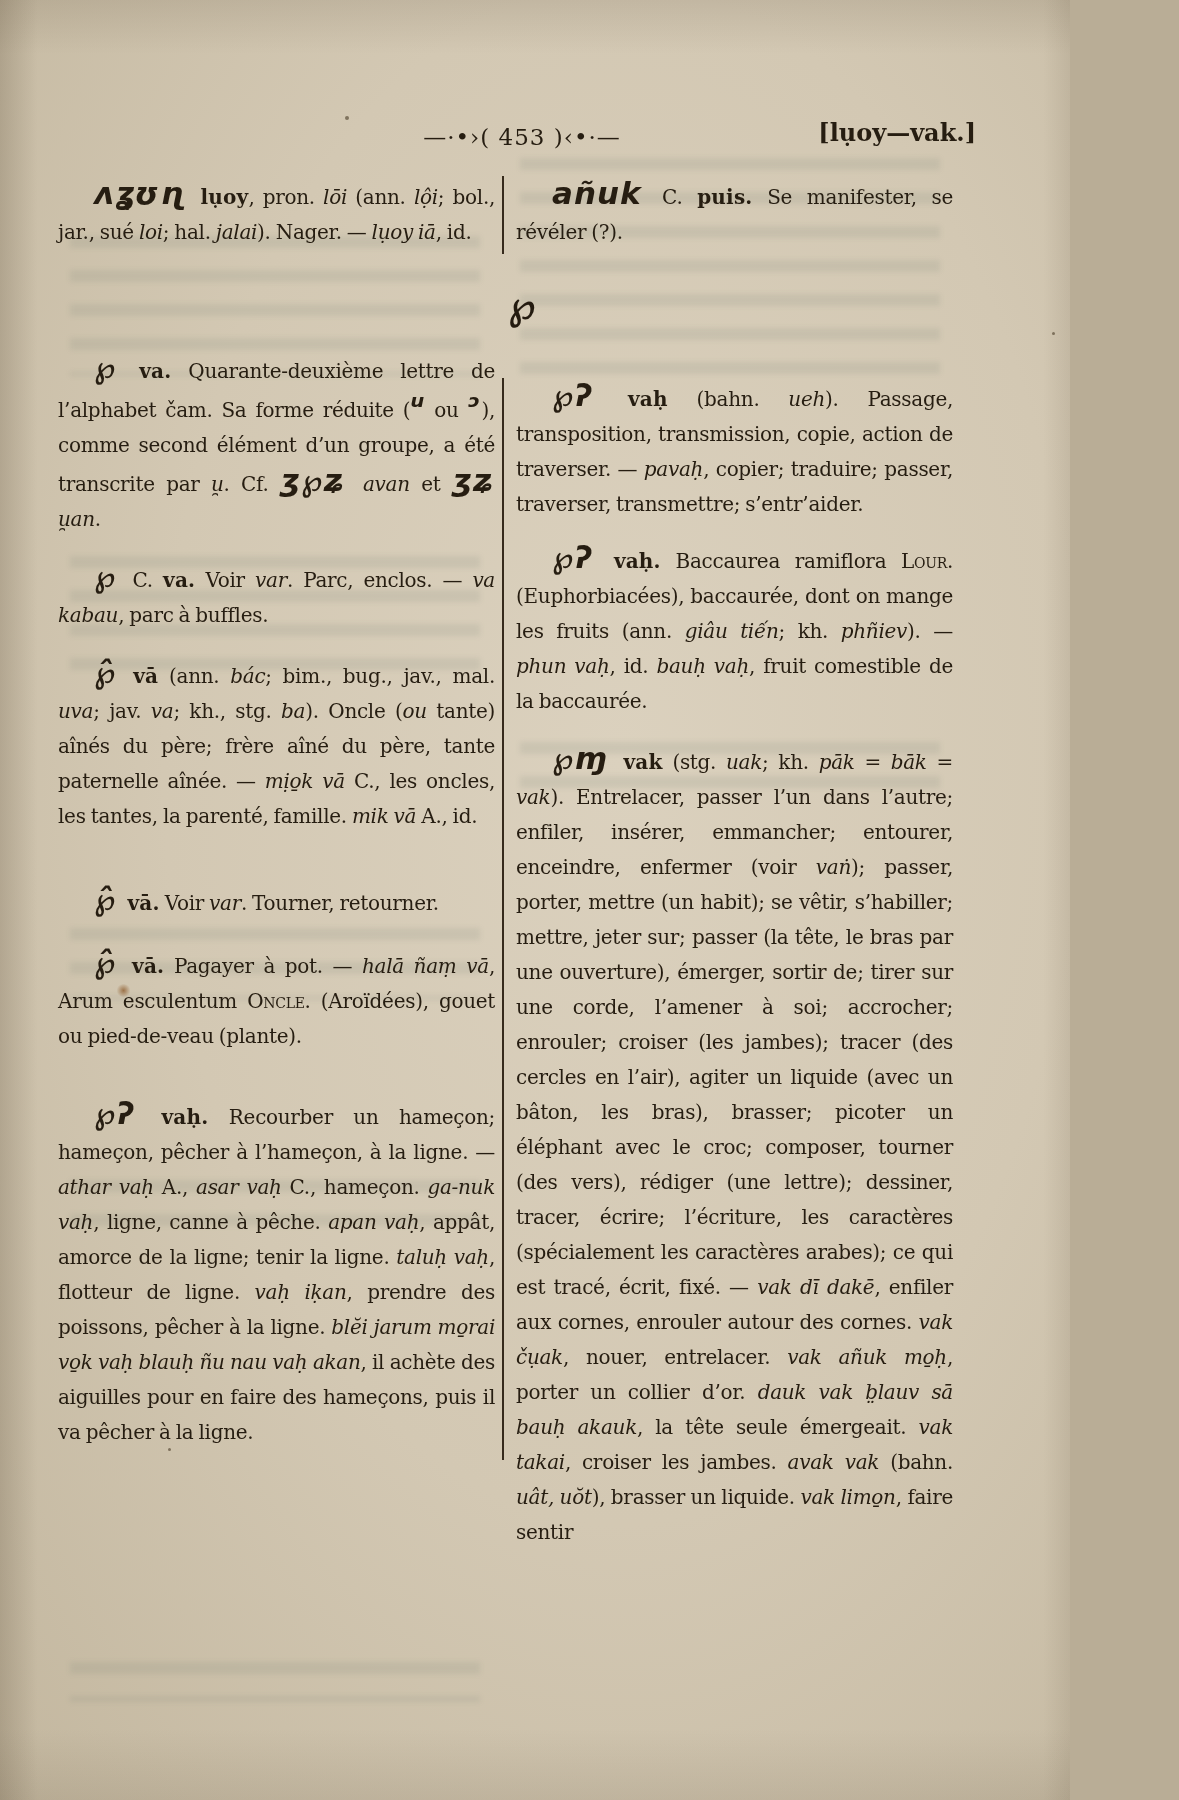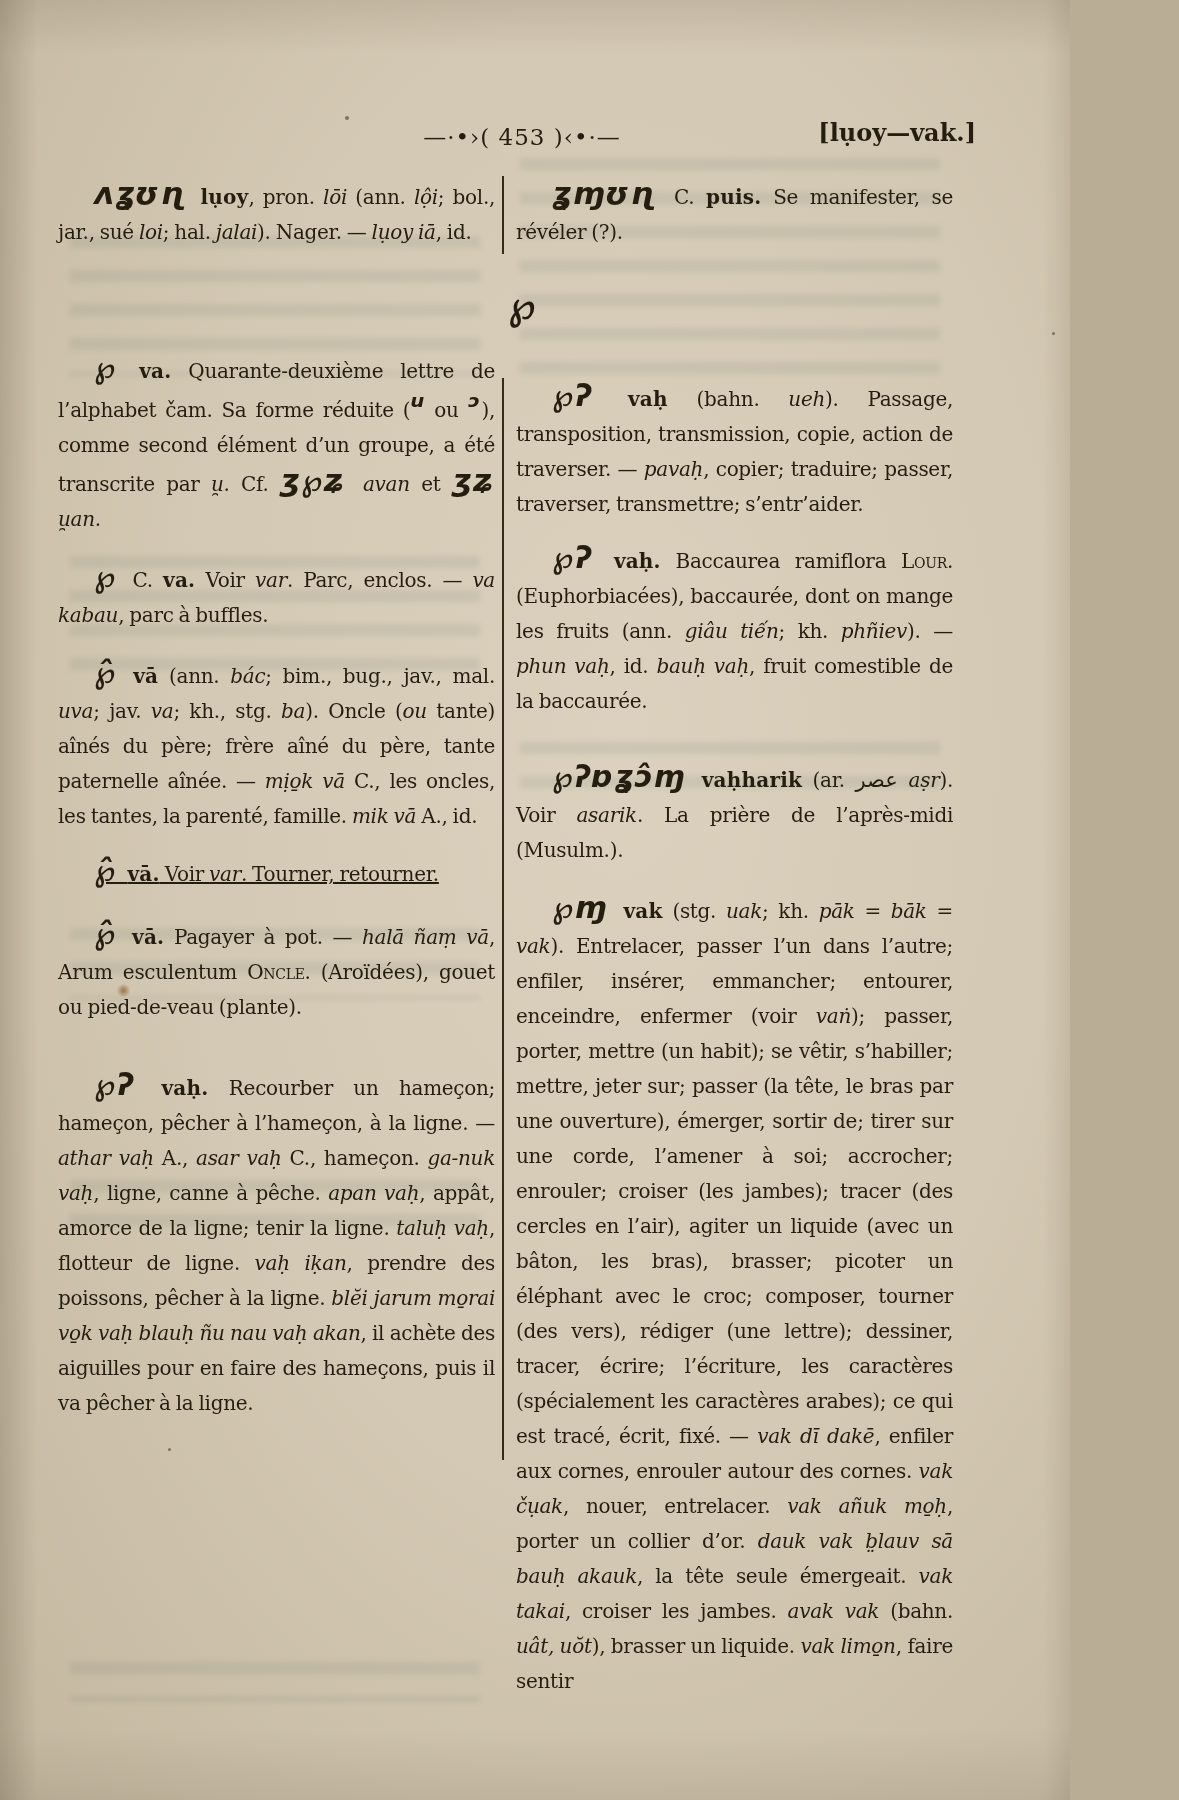--- a/index.html
+++ b/index.html
@@ -98,25 +98,24 @@
   <div class="rule rule-top"></div>
   <div class="rule rule-main"></div>
 
   <div class="divider-glyph">℘</div>
 
   <div class="col col-left" id="col-left">
       <div class="entry"><span class="seg-c">ʌʓʊɳ </span><span class="seg-b">lụoy</span><span class="seg-n">, pron. </span><span class="seg-i">lōi</span><span class="seg-n"> (ann. </span><span class="seg-i">lội</span><span class="seg-n">; bol., jar., sué </span><span class="seg-i">loi</span><span class="seg-n">; hal. </span><span class="seg-i">jalai</span><span class="seg-n">). Nager. — </span><span class="seg-i">lụoy iā</span><span class="seg-n">, id.</span></div>
       <div class="entry" style="margin-top: 100px;"><span class="seg-c">℘ </span><span class="seg-b">va.</span><span class="seg-n"> Quarante-deuxième lettre de l’alphabet čam. Sa forme réduite (</span><span class="seg-c">ᵘ</span><span class="seg-n"> ou </span><span class="seg-c">ᵓ</span><span class="seg-n">), comme second élément d’un groupe, a été transcrite par </span><span class="seg-i">u̯</span><span class="seg-n">. Cf. </span><span class="seg-c">ʒ℘ʑ </span><span class="seg-i">avan</span><span class="seg-n"> et </span><span class="seg-c">ʒʑ </span><span class="seg-i">u̯an</span><span class="seg-n">.</span></div>
       <div class="entry" style="margin-top: 22px;"><span class="seg-c">℘ </span><span class="seg-n">C. </span><span class="seg-b">va.</span><span class="seg-n"> Voir </span><span class="seg-i">var</span><span class="seg-n">. Parc, enclos. — </span><span class="seg-i">va kabau</span><span class="seg-n">, parc à buffles.</span></div>
       <div class="entry" style="margin-top: 22px;"><span class="seg-c">℘̂ </span><span class="seg-b">vā</span><span class="seg-n"> (ann. </span><span class="seg-i">bác</span><span class="seg-n">; bim., bug., jav., mal. </span><span class="seg-i">uva</span><span class="seg-n">; jav. </span><span class="seg-i">va</span><span class="seg-n">; kh., stg. </span><span class="seg-i">ba</span><span class="seg-n">). Oncle (</span><span class="seg-i">ou</span><span class="seg-n"> tante) aînés du père; frère aîné du père, tante paternelle aînée. — </span><span class="seg-i">mịo̱k vā</span><span class="seg-n"> C., les oncles, les tantes, la parenté, famille. </span><span class="seg-i">mik vā</span><span class="seg-n"> A., id.</span></div>
-      <div class="entry" style="margin-top: 19px; text-decoration: underline;"><span class="seg-c">℘̂ </span><span class="seg-b">vā.</span><span class="seg-n"> Voir </span><span class="seg-i">var</span><span class="seg-n">. Tourner, retourner.</span></div>
+      <div class="entry" style="margin-top: 48px;"><span class="seg-c">℘̂ </span><span class="seg-b">vā.</span><span class="seg-n"> Voir </span><span class="seg-i">var</span><span class="seg-n">. Tourner, retourner.</span></div>
       <div class="entry" style="margin-top: 24px;"><span class="seg-c">℘̂ </span><span class="seg-b">vā.</span><span class="seg-n"> Pagayer à pot. — </span><span class="seg-i">halā ñaṃ vā</span><span class="seg-n">, Arum esculentum </span><span class="seg-sc">Oncle.</span><span class="seg-n"> (Aroïdées), gouet ou pied-de-veau (plante).</span></div>
       <div class="entry" style="margin-top: 42px;"><span class="seg-c">℘ʔ </span><span class="seg-b">vaḥ.</span><span class="seg-n"> Recourber un hameçon; hameçon, pêcher à l’hameçon, à la ligne. — </span><span class="seg-i">athar vaḥ</span><span class="seg-n"> A., </span><span class="seg-i">asar vaḥ</span><span class="seg-n"> C., hameçon. </span><span class="seg-i">ga-nuk vaḥ</span><span class="seg-n">, ligne, canne à pêche. </span><span class="seg-i">apan vaḥ</span><span class="seg-n">, appât, amorce de la ligne; tenir la ligne. </span><span class="seg-i">taluḥ vaḥ</span><span class="seg-n">, flotteur de ligne. </span><span class="seg-i">vaḥ iḳan</span><span class="seg-n">, prendre des poissons, pêcher à la ligne. </span><span class="seg-i">blĕi jarum mo̱rai vo̱k vaḥ blauḥ ñu nau vaḥ akan</span><span class="seg-n">, il achète des aiguilles pour en faire des hameçons, puis il va pêcher à la ligne.</span></div>
     </div>
   <div class="col col-right" id="col-right">
-      <div class="entry"><span class="seg-c">ʓɱʊɳ </span><span class="seg-n">C. </span><span class="seg-b">puis.</span><span class="seg-n"> Se manifester, se révéler (?).</span></div>
+      <div class="entry"><span class="seg-c">añuk </span><span class="seg-n">C. </span><span class="seg-b">puis.</span><span class="seg-n"> Se manifester, se révéler (?).</span></div>
       <div class="entry" style="margin-top: 128px;"><span class="seg-c">℘ʔ </span><span class="seg-b">vaḥ</span><span class="seg-n"> (bahn. </span><span class="seg-i">ueh</span><span class="seg-n">). Passage, transposition, transmission, copie, action de traverser. — </span><span class="seg-i">pavaḥ</span><span class="seg-n">, copier; traduire; passer, traverser, transmettre; s’entr’aider.</span></div>
       <div class="entry" style="margin-top: 18px;"><span class="seg-c">℘ʔ </span><span class="seg-b">vaḥ.</span><span class="seg-n"> Baccaurea ramiflora </span><span class="seg-sc">Lour.</span><span class="seg-n"> (Euphorbiacées), baccaurée, dont on mange les fruits (ann. </span><span class="seg-i">giâu tiến</span><span class="seg-n">; kh. </span><span class="seg-i">phñiev</span><span class="seg-n">). — </span><span class="seg-i">phun vaḥ</span><span class="seg-n">, id. </span><span class="seg-i">bauḥ vaḥ</span><span class="seg-n">, fruit comestible de la baccaurée.</span></div>
-      <div class="entry" style="margin-top: 40px;"><span class="seg-cl">℘ʔɒʓɔ̂ɱ </span><span class="seg-b">vaḥharik</span><span class="seg-n"> (ar. </span><span class="seg-ar">عصر</span><span class="seg-n"> </span><span class="seg-i">aṣr</span><span class="seg-n">). Voir </span><span class="seg-i">asarik</span><span class="seg-n">. La prière de l’après-midi (Musulm.).</span></div>
       <div class="entry" style="margin-top: 22px;"><span class="seg-c">℘ɱ </span><span class="seg-b">vak</span><span class="seg-n"> (stg. </span><span class="seg-i">uak</span><span class="seg-n">; kh. </span><span class="seg-i">pāk</span><span class="seg-n"> = </span><span class="seg-i">bāk</span><span class="seg-n"> = </span><span class="seg-i">vak</span><span class="seg-n">). Entrelacer, passer l’un dans l’autre; enfiler, insérer, emmancher; entourer, enceindre, enfermer (voir </span><span class="seg-i">vaṅ</span><span class="seg-n">); passer, porter, mettre (un habit); se vêtir, s’habiller; mettre, jeter sur; passer (la tête, le bras par une ouverture), émerger, sortir de; tirer sur une corde, l’amener à soi; accrocher; enrouler; croiser (les jambes); tracer (des cercles en l’air), agiter un liquide (avec un bâton, les bras), brasser; picoter un éléphant avec le croc; composer, tourner (des vers), rédiger (une lettre); dessiner, tracer, écrire; l’écriture, les caractères (spécialement les caractères arabes); ce qui est tracé, écrit, fixé. — </span><span class="seg-i">vak dī dakē</span><span class="seg-n">, enfiler aux cornes, enrouler autour des cornes. </span><span class="seg-i">vak čụak</span><span class="seg-n">, nouer, entrelacer. </span><span class="seg-i">vak añuk mo̱ḥ</span><span class="seg-n">, porter un collier d’or. </span><span class="seg-i">dauk vak b̤lauv sā bauḥ akauk</span><span class="seg-n">, la tête seule émergeait. </span><span class="seg-i">vak takai</span><span class="seg-n">, croiser les jambes. </span><span class="seg-i">avak vak</span><span class="seg-n"> (bahn. </span><span class="seg-i">uât, uŏt</span><span class="seg-n">), brasser un liquide. </span><span class="seg-i">vak limo̱n</span><span class="seg-n">, faire sentir</span></div>
     </div>
 
 </div>
 
 </body></html>

